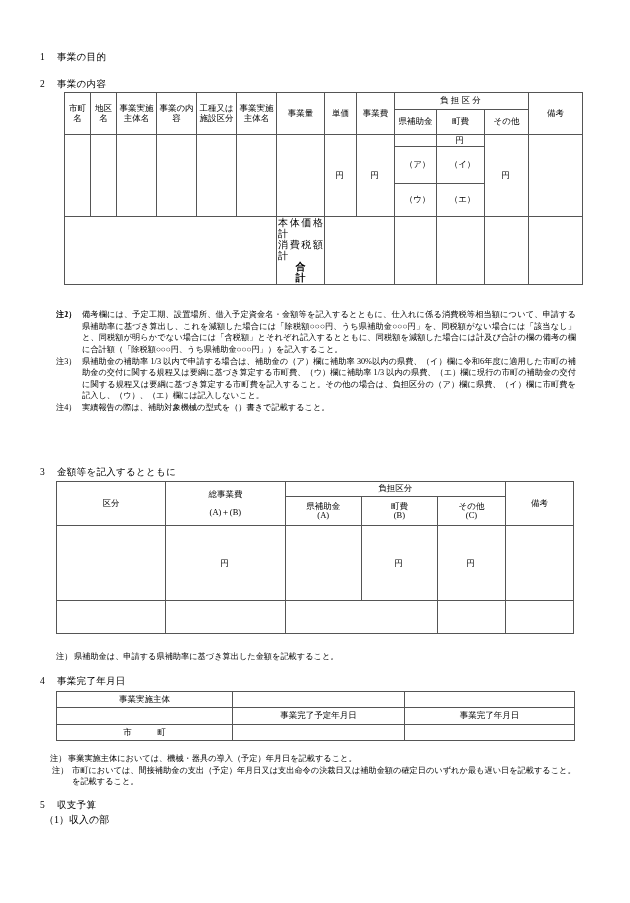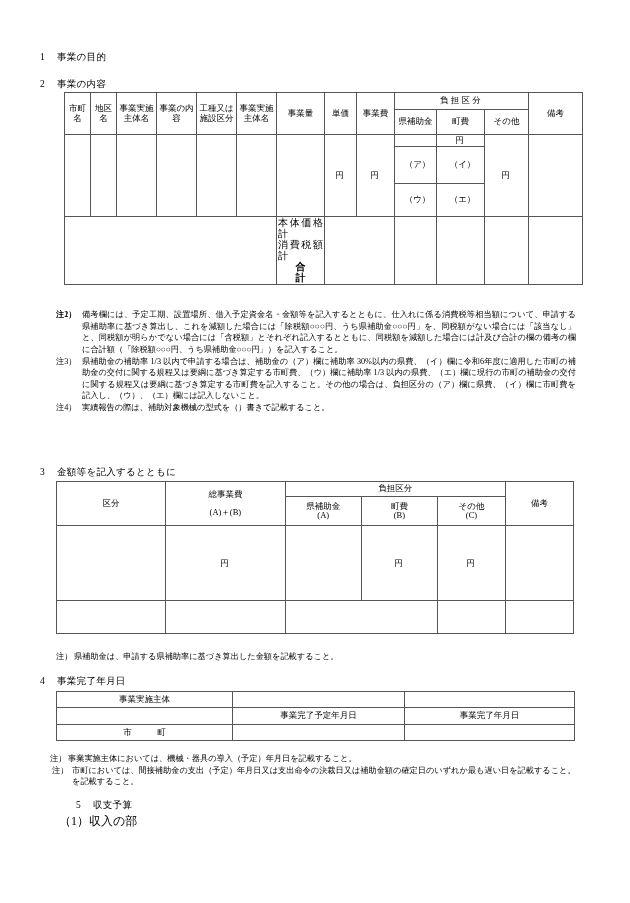--- a/index.html
+++ b/index.html
@@ -27,23 +27,22 @@
   
   .sec-heading {
     position: absolute;
     font-size: 9.5px;
     letter-spacing: 0.3px;
     white-space: nowrap;
   }
   .sec-num { display: inline-block; width: 17px; }
   .sub-heading {
     position: absolute;
-    font-size: 12px;
+    font-size: 10px;
     white-space: nowrap;
-    margin-left: 15px;
   }
 
   
   table.doc {
     position: absolute;
     border-collapse: collapse;
     table-layout: fixed;
     font-size: 8.5px;
     background: #fff;
   }
@@ -372,18 +371,18 @@
     <span class="note-simple">
       <span class="lbl">注）</span>
       <span>事業実施主体においては、機械・器具の導入（予定）年月日を記載すること。</span>
     </span>
     <span class="note-hang" style="padding-left:22px;">
       <span class="lbl" style="left:2px;">注）</span>
       <span>市町においては、間接補助金の支出（予定）年月日又は支出命令の決裁日又は補助金額の確定日のいずれか最も遅い日を記載すること。を記載すること。</span>
     </span>
   </div>
 
-  <div class="sec-heading" style="left:40px; top:799px;margin-left:36px;">
+  <div class="sec-heading" style="left:40px; top:799px;">
     <span class="sec-num">5</span><span>収支予算</span>
   </div>
   <div class="sub-heading" style="left:44px; top:813px;">（1）収入の部</div>
 
 </div>
 
 </body></html>

